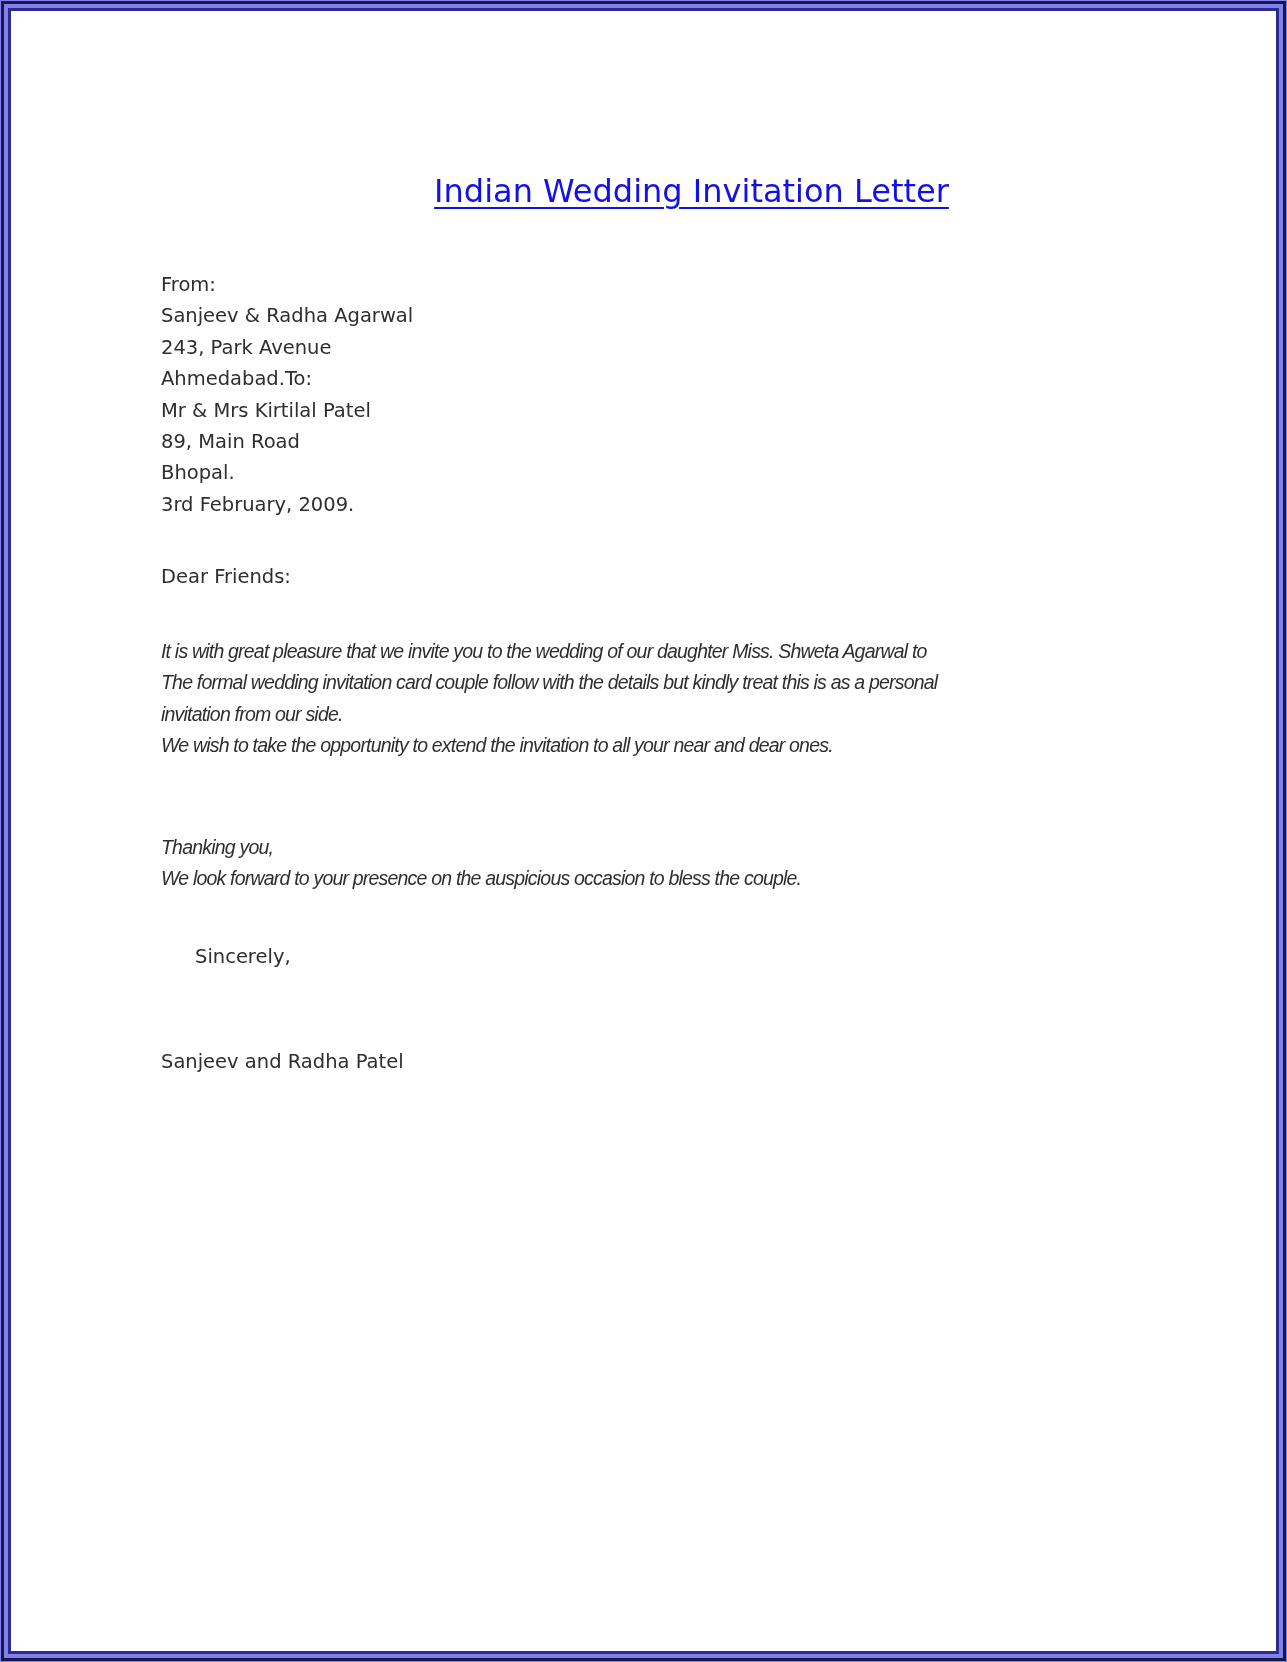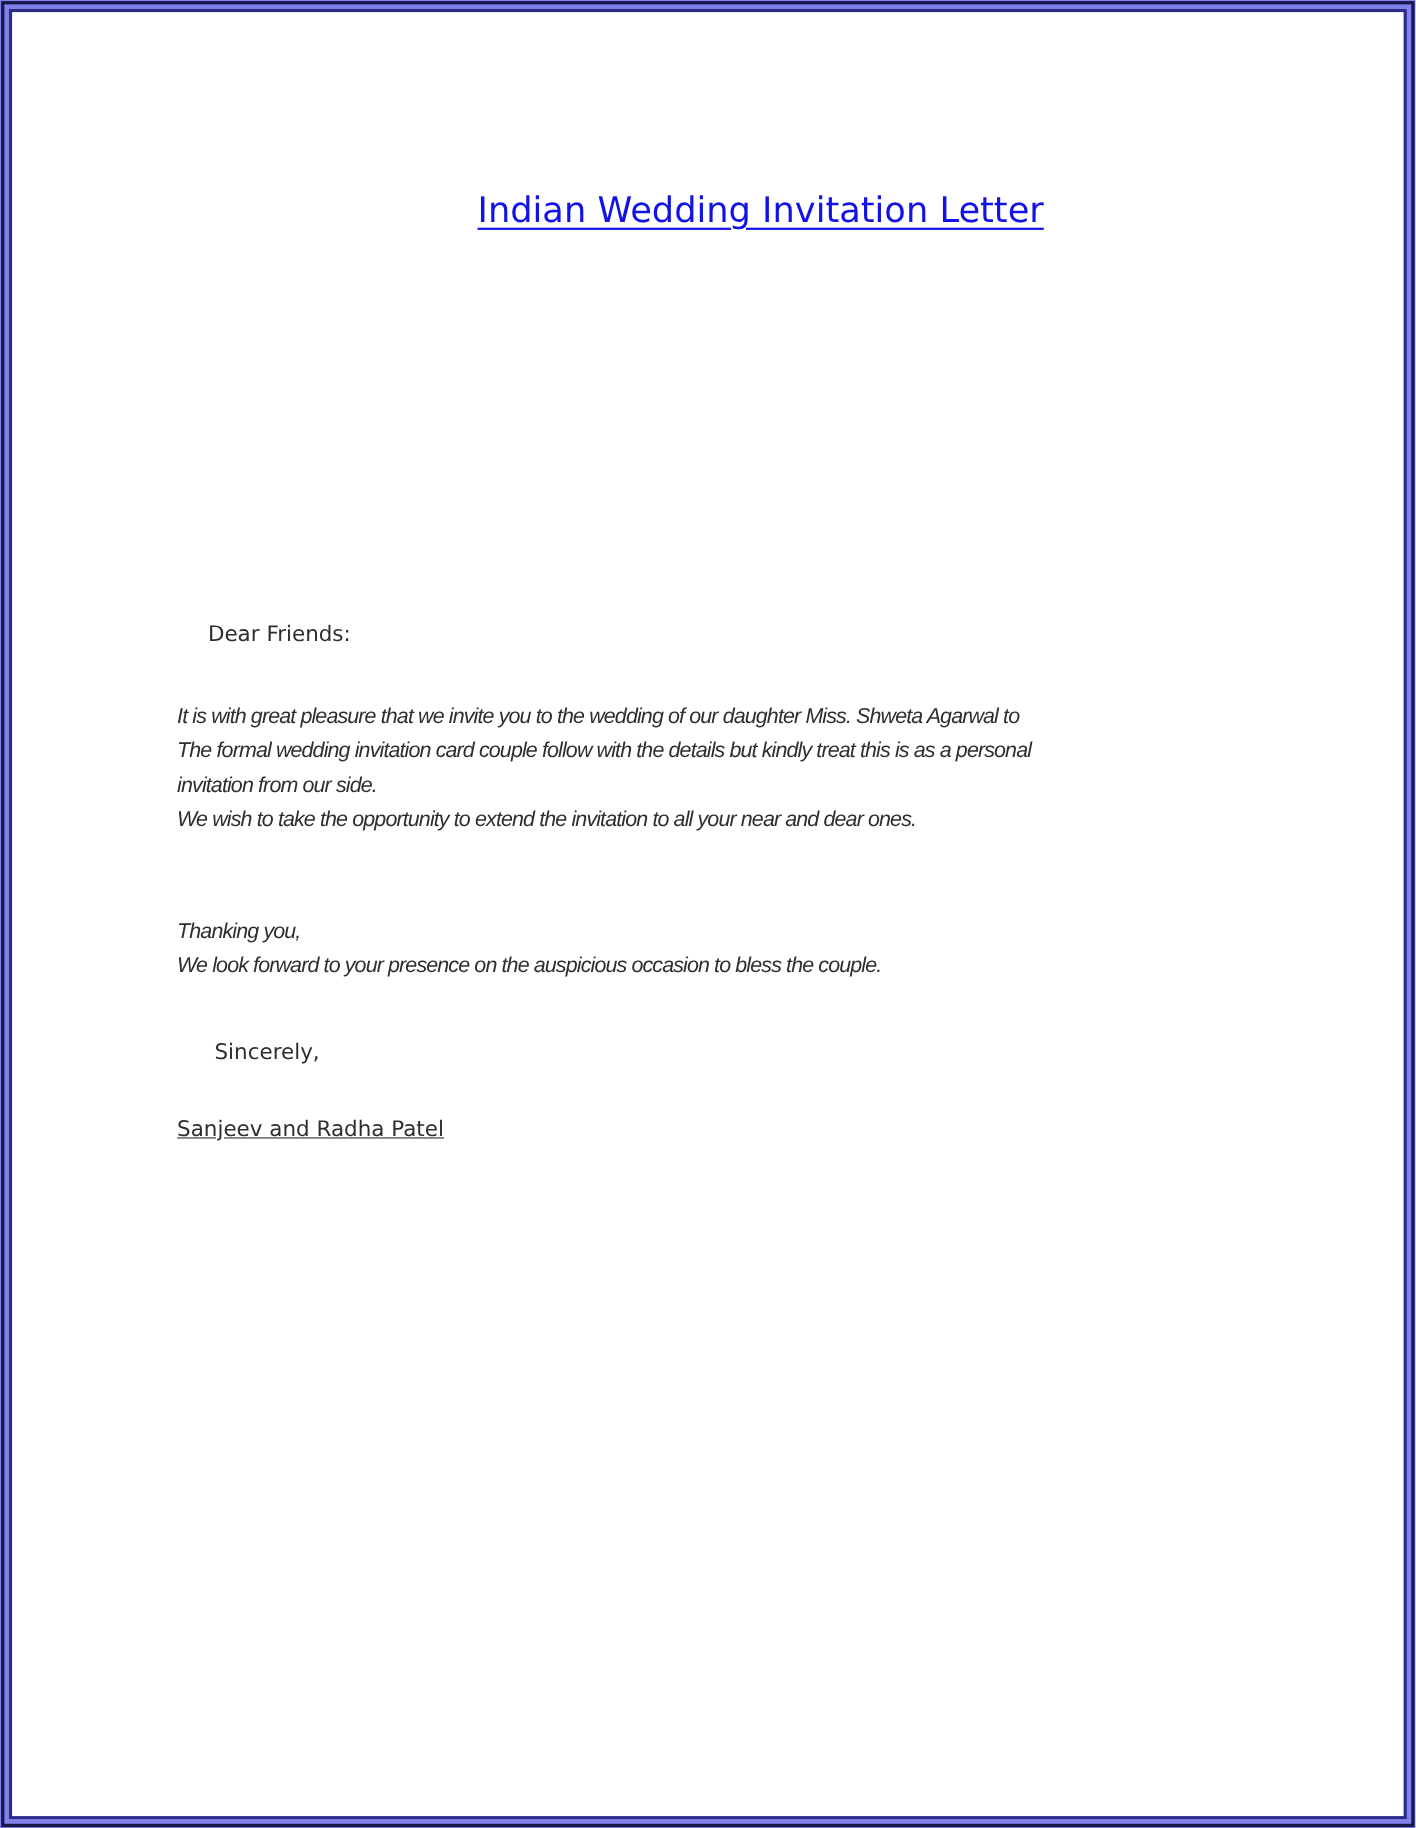--- a/index.html
+++ b/index.html
@@ -62,35 +62,45 @@
   }
   .narrow {
     font-family: "Liberation Sans", sans-serif;
     letter-spacing: -0.8px;
     font-style: italic;
   }
   .line {
     white-space: nowrap;
   }
   .address-block   { top: 258px; }
-  .salutation      { top: 550px; margin-left: 28px; }
+  .salutation      { top: 550px; }
   .body-paragraph-1{ top: 625px; }
   .body-paragraph-2{ top: 821px; }
   .closing         { top: 930px; margin-left: 34px; }
-  .signature       { top: 1000px; text-decoration: underline; }
+  .signature       { top: 1035px; }
 </style>
 </head>
 <body>
 
 <div class="page">
   <div class="border-outer"></div>
   <div class="border-inner">
 
     <div class="title">Indian Wedding Invitation Letter</div>
 
+    <div class="block wide address-block">
+      <div class="line">From:</div>
+      <div class="line">Sanjeev &amp; Radha Agarwal</div>
+      <div class="line">243, Park Avenue</div>
+      <div class="line">Ahmedabad.To:</div>
+      <div class="line">Mr &amp; Mrs Kirtilal Patel</div>
+      <div class="line">89, Main Road</div>
+      <div class="line">Bhopal.</div>
+      <div class="line">3rd February, 2009.</div>
+    </div>
 
     <div class="block wide salutation">Dear Friends:</div>
 
     <div class="block narrow body-paragraph-1">
       <div class="line">It is with great pleasure that we invite you to the wedding of our daughter Miss. Shweta Agarwal to</div>
       <div class="line">The formal wedding invitation card couple follow with the details but kindly treat this is as a personal</div>
       <div class="line">invitation from our side.</div>
       <div class="line">We wish to take the opportunity to extend the invitation to all your near and dear ones.</div>
     </div>
 

